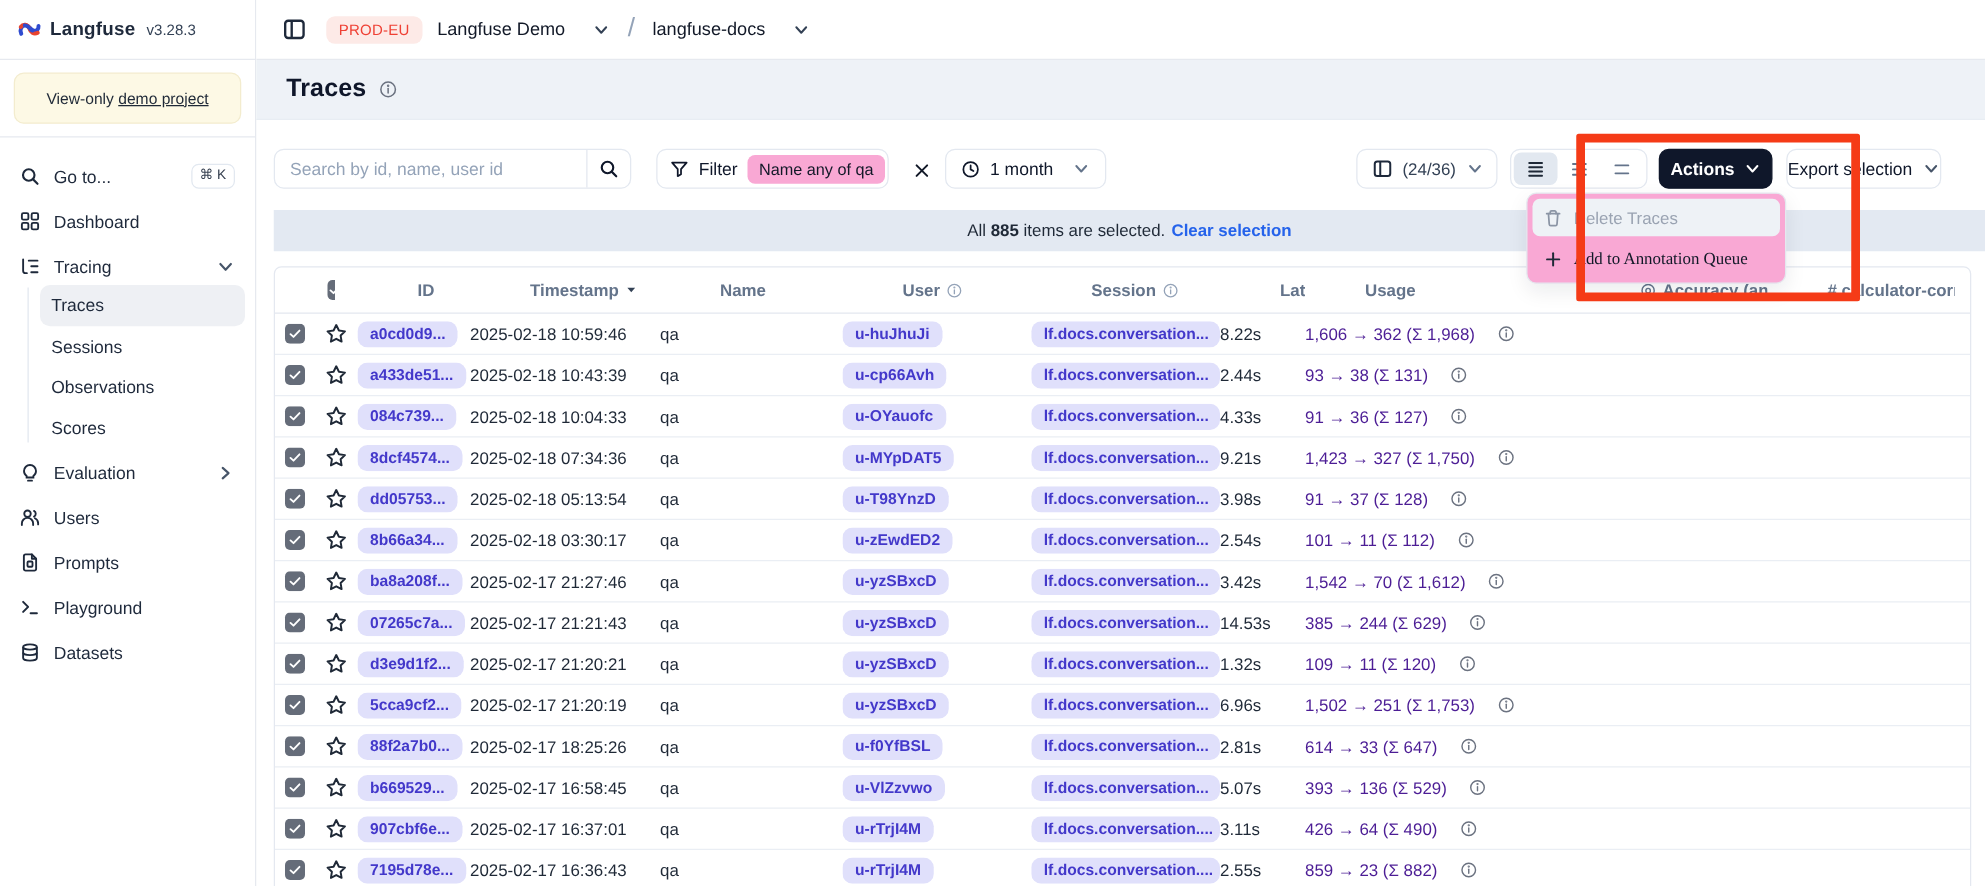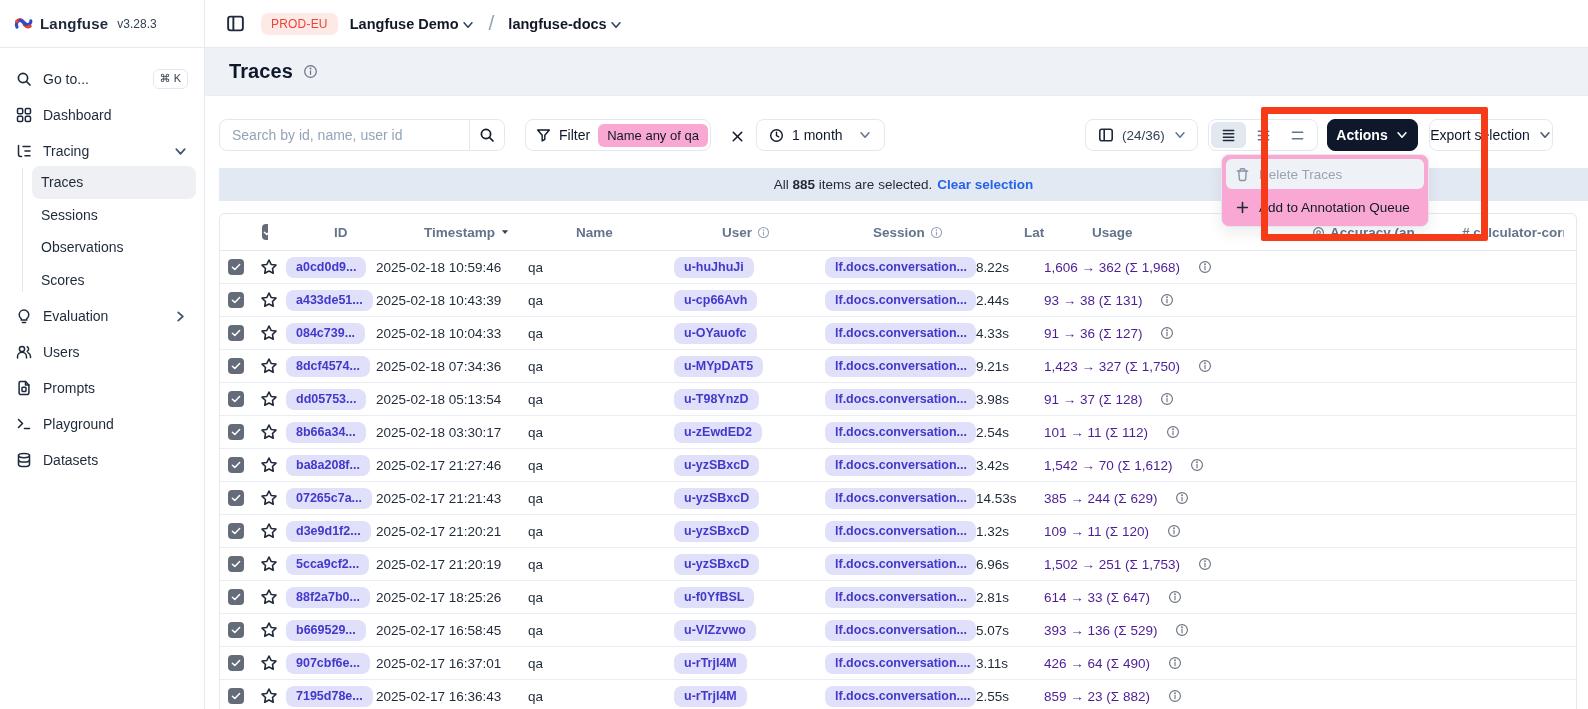--- a/index.html
+++ b/index.html
@@ -25,21 +25,21 @@
   .sub-list:before { content:""; position:absolute; left:13.5px; top:2px; bottom:4px; width:1px; background:#e2e8f0; }
   .sub-item { height:32.5px; display:flex; align-items:center; padding:0 9px; font-size:14px; color:#1e293b; border-radius:8px; cursor:pointer; }
   .sub-item.active { background:#eef0f4; }
   svg.ic { display:block; }
 
   
   .main { position:relative; flex:1 1 auto; width:1383px; height:709px; overflow:hidden; }
   .topbar { height:48px; border-bottom:1px solid #e6e9ef; display:flex; align-items:center; gap:12px; padding:0 16px; background:#fff; }
   .tb-toggle { width:28px; height:28px; display:flex; align-items:center; justify-content:center; border-radius:6px; cursor:pointer; }
   .env-badge { background:#fdeae7; color:#ef4135; font-size:12px; font-weight:500; padding:4px 10px; border-radius:7px; letter-spacing:.2px; }
-  .crumb { display:flex; align-items:flex-end; gap:2px; font-size:14.5px; font-weight:700; color:#111827; cursor:pointer; }
+  .crumb { display:flex; align-items:center; gap:22px; font-size:14.5px; font-weight:400; color:#111827; cursor:pointer; }
   .crumb-sep { color:#94a3b8; font-size:21px; font-weight:300; padding:0 2px; transform:translateY(-1px); }
 
   .page-band { height:48px; background:#eef2f7; border-bottom:1px solid #e8edf3; display:flex; align-items:center; padding:0 24px; gap:10px; }
   .page-title { font-size:20px; font-weight:700; color:#0f172a; letter-spacing:.1px; }
 
   
   .toolbar { position:absolute; top:0; left:0; width:100%; height:0; }
   .btn { position:absolute; top:119px; height:32px; background:#fff; border:1px solid #e3e8f0; border-radius:8px;
     display:flex; align-items:center; font-size:14px; color:#0f172a; cursor:pointer; }
   .searchbox { left:14px; width:286px; padding:0; }
@@ -79,21 +79,21 @@
   .cell-star { justify-content:center; }
   .pill { background:#e0e0fb; color:#4338ca; font-weight:700; font-size:12.5px; padding:3.5px 10px; border-radius:8px; white-space:nowrap; max-width:100%; overflow:hidden; }
   .usage { color:#4c1d95; display:flex; align-items:center; gap:18px; }
   .latency,.ts,.nm { color:#1f2937; }
 
   
   .dropdown { position:absolute; top:154px; left:1016px; width:208px; background:#f9a8d4; border:1px solid #e5e8ef;
     border-radius:8px; box-shadow:0 6px 16px rgba(15,23,42,.08); padding:4px; z-index:30; }
   .dd-item { height:30px; display:flex; align-items:center; gap:9px; padding:0 9px; border-radius:6px; font-size:13.5px; white-space:nowrap; cursor:pointer; }
   .dd-item.disabled { background:#eef2f6; color:#9aa3b2; }
-  .dd-item.normal { color:#111827; margin-top:3px; }
+  .dd-item.normal { color:#111827; margin-top:3px;font-family:Liberation Serif, serif; }
 
   
   .annot { position:absolute; top:107px; left:1056px; width:227px; height:134px; border:7px solid #f53b17; border-radius:2px; z-index:40; pointer-events:none; }
 </style>
 </head>
 <body>
 
 <svg width="0" height="0" style="position:absolute" aria-hidden="true">
   <defs>
     <g id="i-search">
@@ -206,20 +206,25 @@
 
   <aside class="sidebar">
     <div class="sb-header">
       <svg class="ic" width="19" height="16" viewBox="0 0 19 16">
         <path d="M3 11 C1.5 8 3 4.5 6.2 4.2 C9.5 4 10 8 13 8.5 C15.5 9 17 7 16.8 4.8" fill="none" stroke="#2f4bd0" stroke-width="3.2" stroke-linecap="round"></path>
         <path d="M2.6 5.5 C4.5 3 8 3.2 9.3 6.5 C10.5 9.8 13 12 16.2 10.2" fill="none" stroke="#e8442e" stroke-width="3.2" stroke-linecap="round"></path>
         <path d="M5.8 4.3 C8.8 4.4 9.6 7.6 12 8.4" fill="none" stroke="#2f4bd0" stroke-width="3.2" stroke-linecap="round" stroke-dasharray="3 2.4"></path>
       </svg>
       <span class="brand-name">Langfuse</span>
       <span class="brand-version">v3.28.3</span>
+    </div>
+    <div class="sb-viewonly-wrap">
+      <div class="viewonly">
+        <span>View-only </span>&nbsp;<a>demo project</a>
+      </div>
     </div>
     <nav class="sb-nav">
       <div class="nav-item">
         <span class="nav-ic">
             <svg class="ic" width="16" height="16" viewBox="0 0 16 16">
               <use href="#i-search"></use>
             </svg>
           </span>
         <span>Go to...</span>
         <span class="trail">

